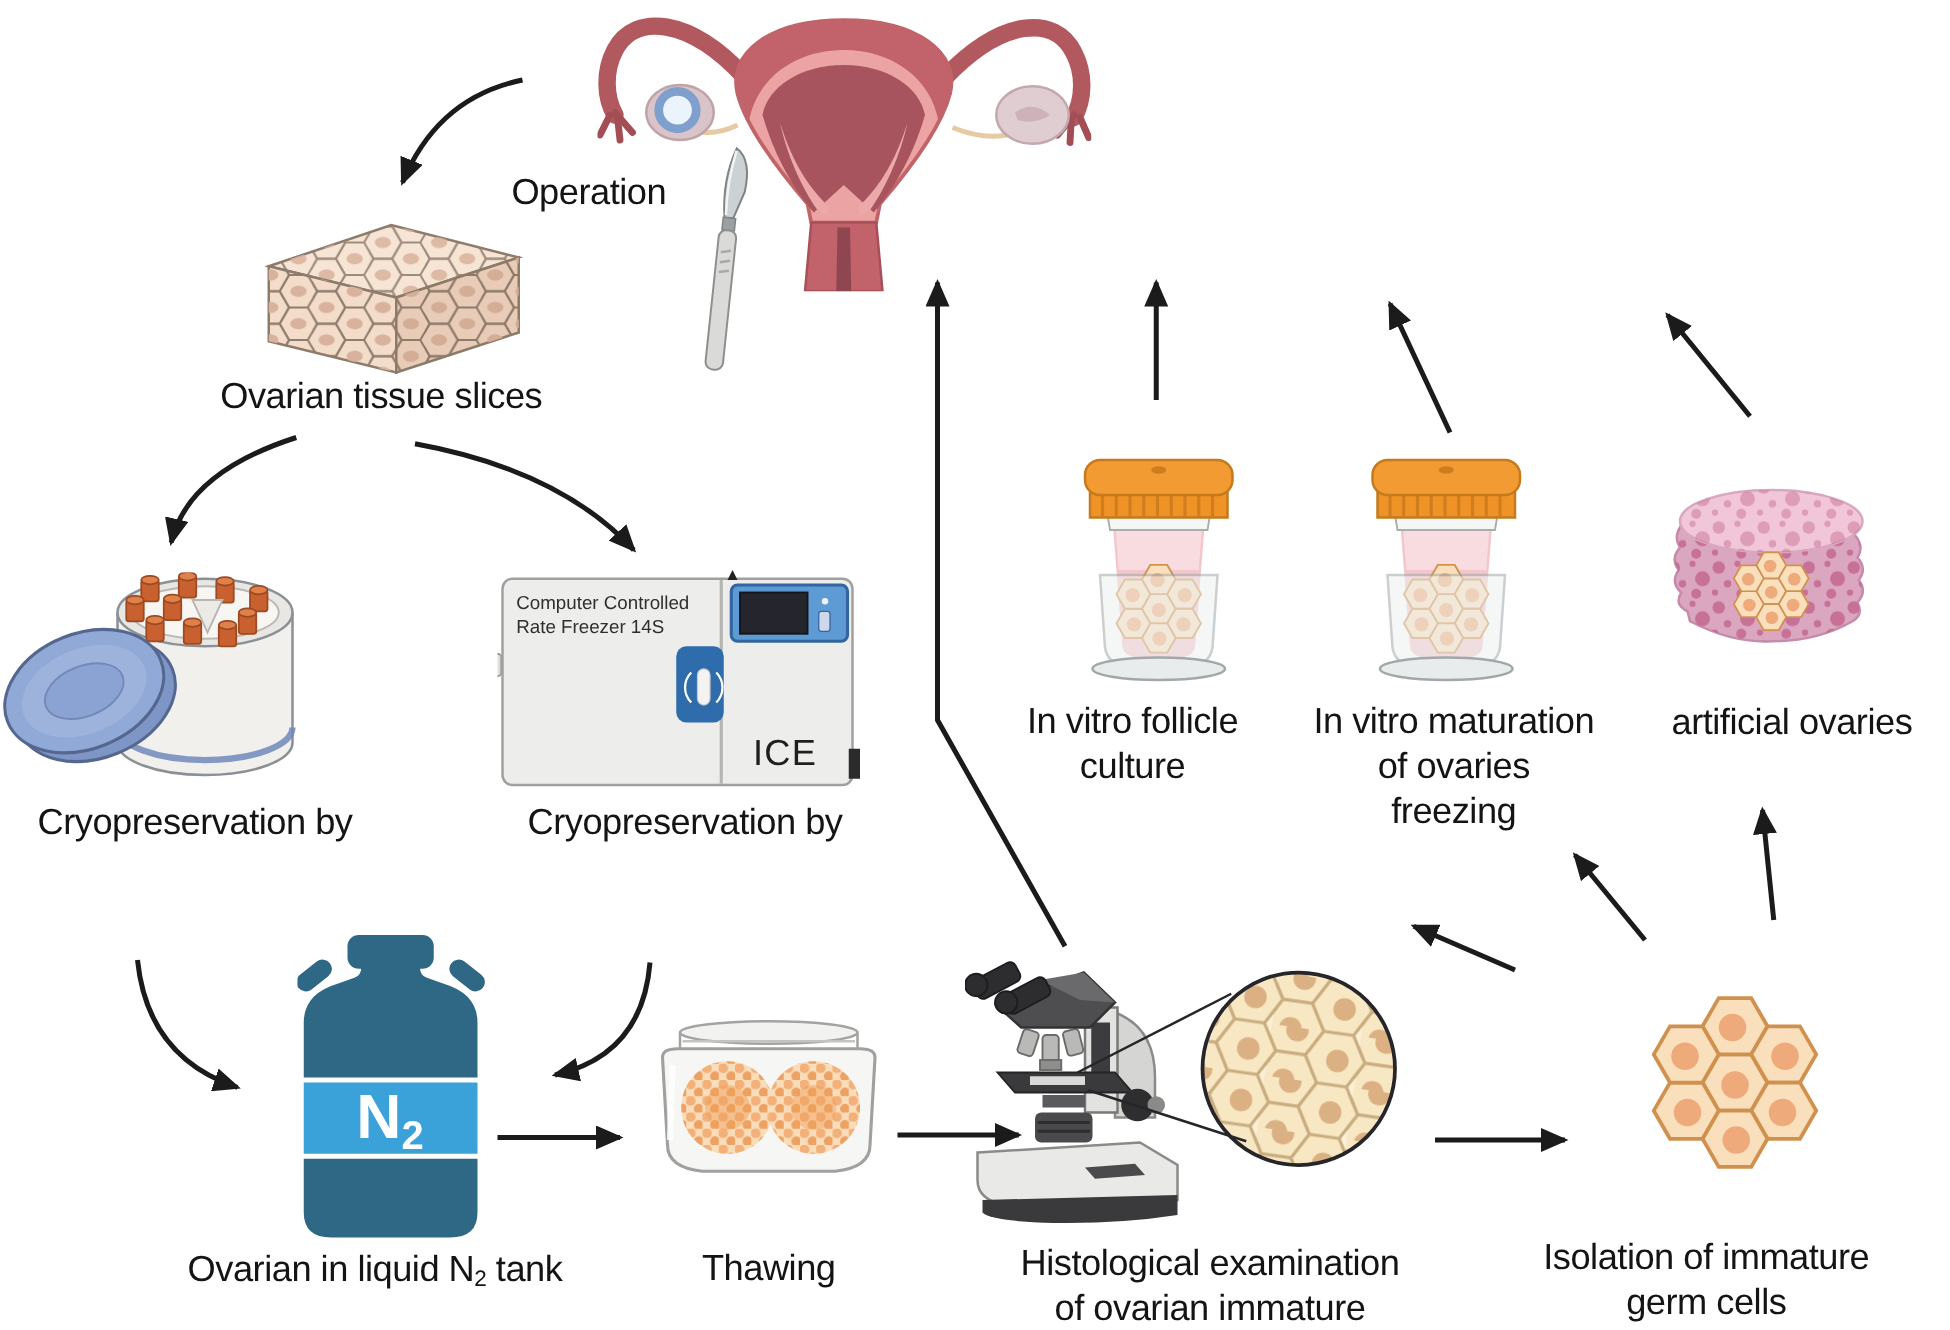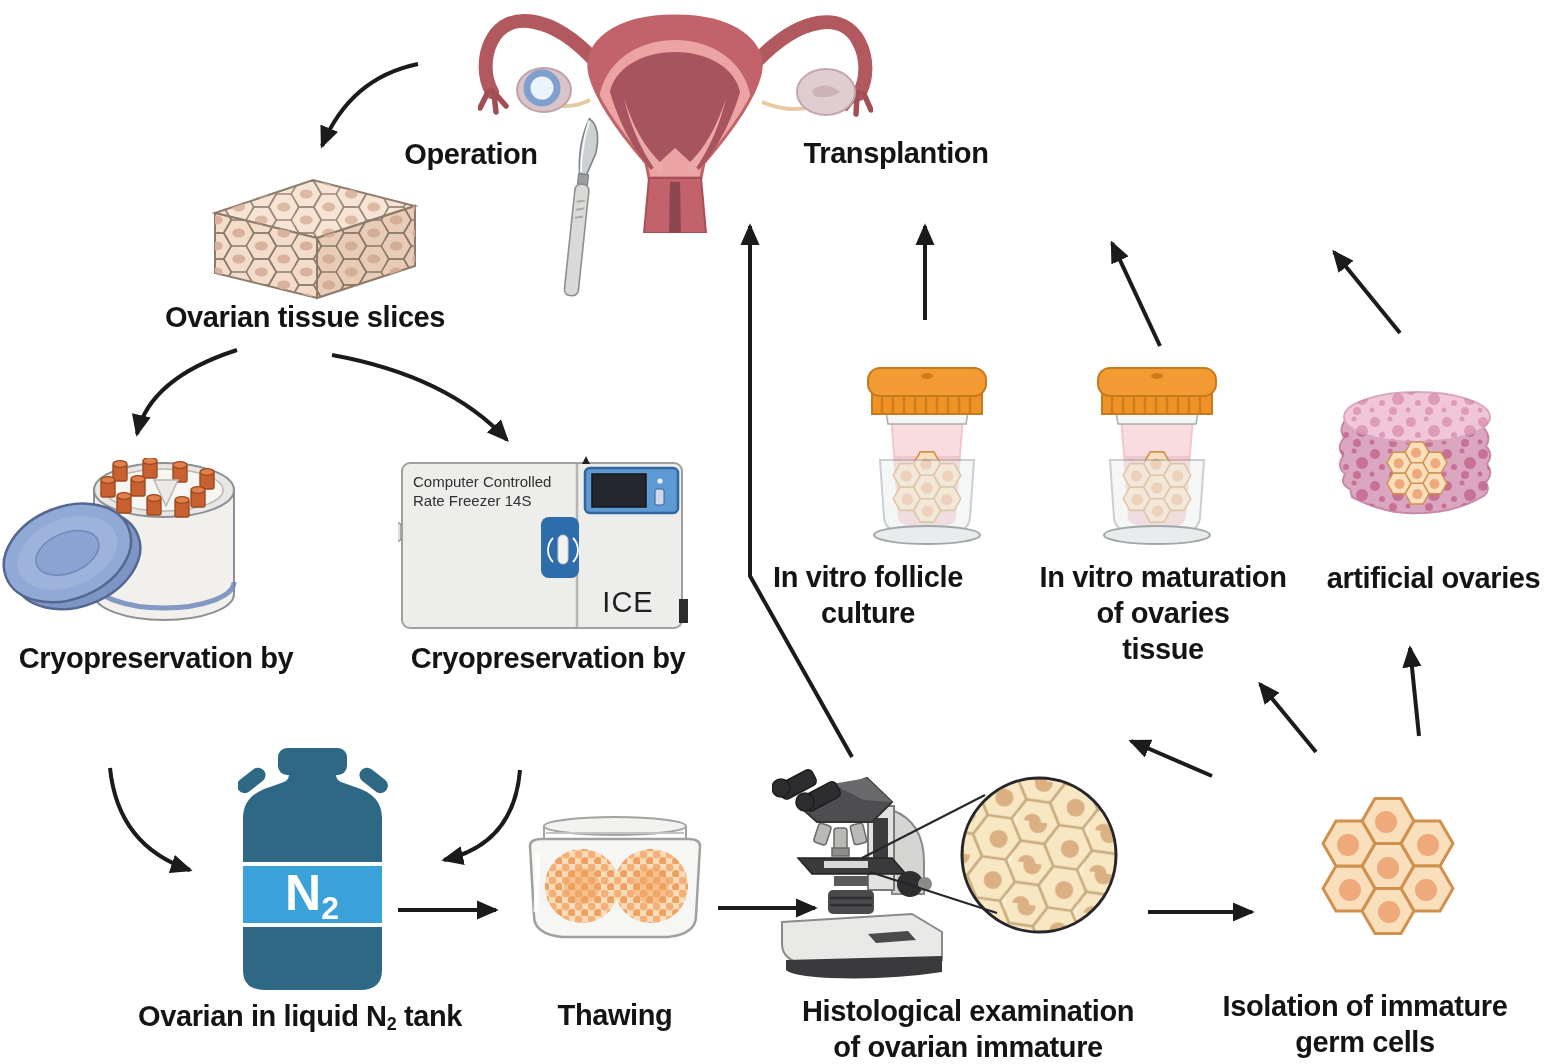--- a/index.html
+++ b/index.html
@@ -1,19 +1,19 @@
 <!DOCTYPE html>
 <html><head>
 <meta charset="utf-8">
 <style>
   html,body{margin:0;padding:0;background:#fff;}
   #canvas{position:relative;width:1560px;height:1064px;background:#ffffff;overflow:hidden;
           font-family:"Liberation Sans",sans-serif;}
   .abs{position:absolute;}
-  .lbl{position:absolute;font-weight:700;font-size:29px;line-height:36px;color:#141414;
+  .lbl{position:absolute;font-weight:400;font-size:29px;line-height:36px;color:#141414;
        text-align:center;letter-spacing:-0.4px;}
   .sub{font-size:0.62em;vertical-align:-0.22em;}
   svg{display:block;}
   .arrow{stroke:#1b1b1b;stroke-width:4;fill:none;}
   .cone{stroke:#26262a;stroke-width:2;fill:none;}
 </style>
 </head>
 <body>
 
 <div id="canvas">
@@ -329,36 +329,35 @@
 
 <svg class="abs" style="left:1332px;top:383px" width="170" height="142" viewBox="0 0 170 142">
   <path d="M14,36 q-8,10 -2,19 q-8,9 -1,18 q-7,10 2,18 q-6,10 5,15 L20,114 Q55,132 86,130 Q122,130 150,114 q9,-5 4,-15 q8,-9 1,-18 q7,-9 -1,-18 q6,-9 -3,-19 Z" fill="#dba6bf" stroke="#c68bab" stroke-width="2"></path>
   <path d="M14,36 q-8,10 -2,19 q-8,9 -1,18 q-7,10 2,18 q-6,10 5,15 L20,114 Q55,132 86,130 Q122,130 150,114 q9,-5 4,-15 q8,-9 1,-18 q7,-9 -1,-18 q6,-9 -3,-19 Z" fill="url(#spotsP)" opacity="0.85"></path>
   <ellipse cx="85" cy="34" rx="73" ry="25" fill="#f1c6d8" stroke="#d9a8c0" stroke-width="2"></ellipse>
   <ellipse cx="85" cy="34" rx="73" ry="25" fill="url(#spotsP)" opacity="0.45"></ellipse>
   <use href="#cluster7" transform="translate(85,90) scale(0.46)"></use>
 </svg>
 
 <div class="lbl" style="left:371px;top:136px;width:200px">Operation</div>
-<div class="lbl" style="left:746px;top:135px;width:300px">Transplantion</div>
 <div class="lbl" style="left:105px;top:299px;width:400px">Ovarian tissue slices</div>
 <div class="lbl" style="left:0px;top:640px;width:312px">
   <div>Cryopreservation by</div>
 </div>
 <div class="lbl" style="left:348px;top:640px;width:400px">
   <div>Cryopreservation by</div>
 </div>
-<div class="lbl" style="left:728px;top:559px;width:280px">
+<div class="lbl" style="left:766px;top:559px;width:280px">
   <div>In vitro follicle</div>
       <div>culture</div>
 </div>
 <div class="lbl" style="left:1003px;top:559px;width:320px">
   <div>In vitro maturation</div>
       <div>of ovaries</div>
-      <div>tissue</div>
+      <div>freezing</div>
 </div>
 <div class="lbl" style="left:1307px;top:560px;width:253px">artificial ovaries</div>
 <div class="lbl" style="left:100px;top:998px;width:400px"><span>Ovarian in liquid N</span><span class="sub">2</span><span> tank</span></div>
 <div class="lbl" style="left:515px;top:997px;width:200px">Thawing</div>
 <div class="lbl" style="left:768px;top:993px;width:400px">
   <div>Histological examination</div>
       <div>of ovarian immature</div>
 </div>
 <div class="lbl" style="left:1165px;top:988px;width:400px">
   <div>Isolation of immature</div>

